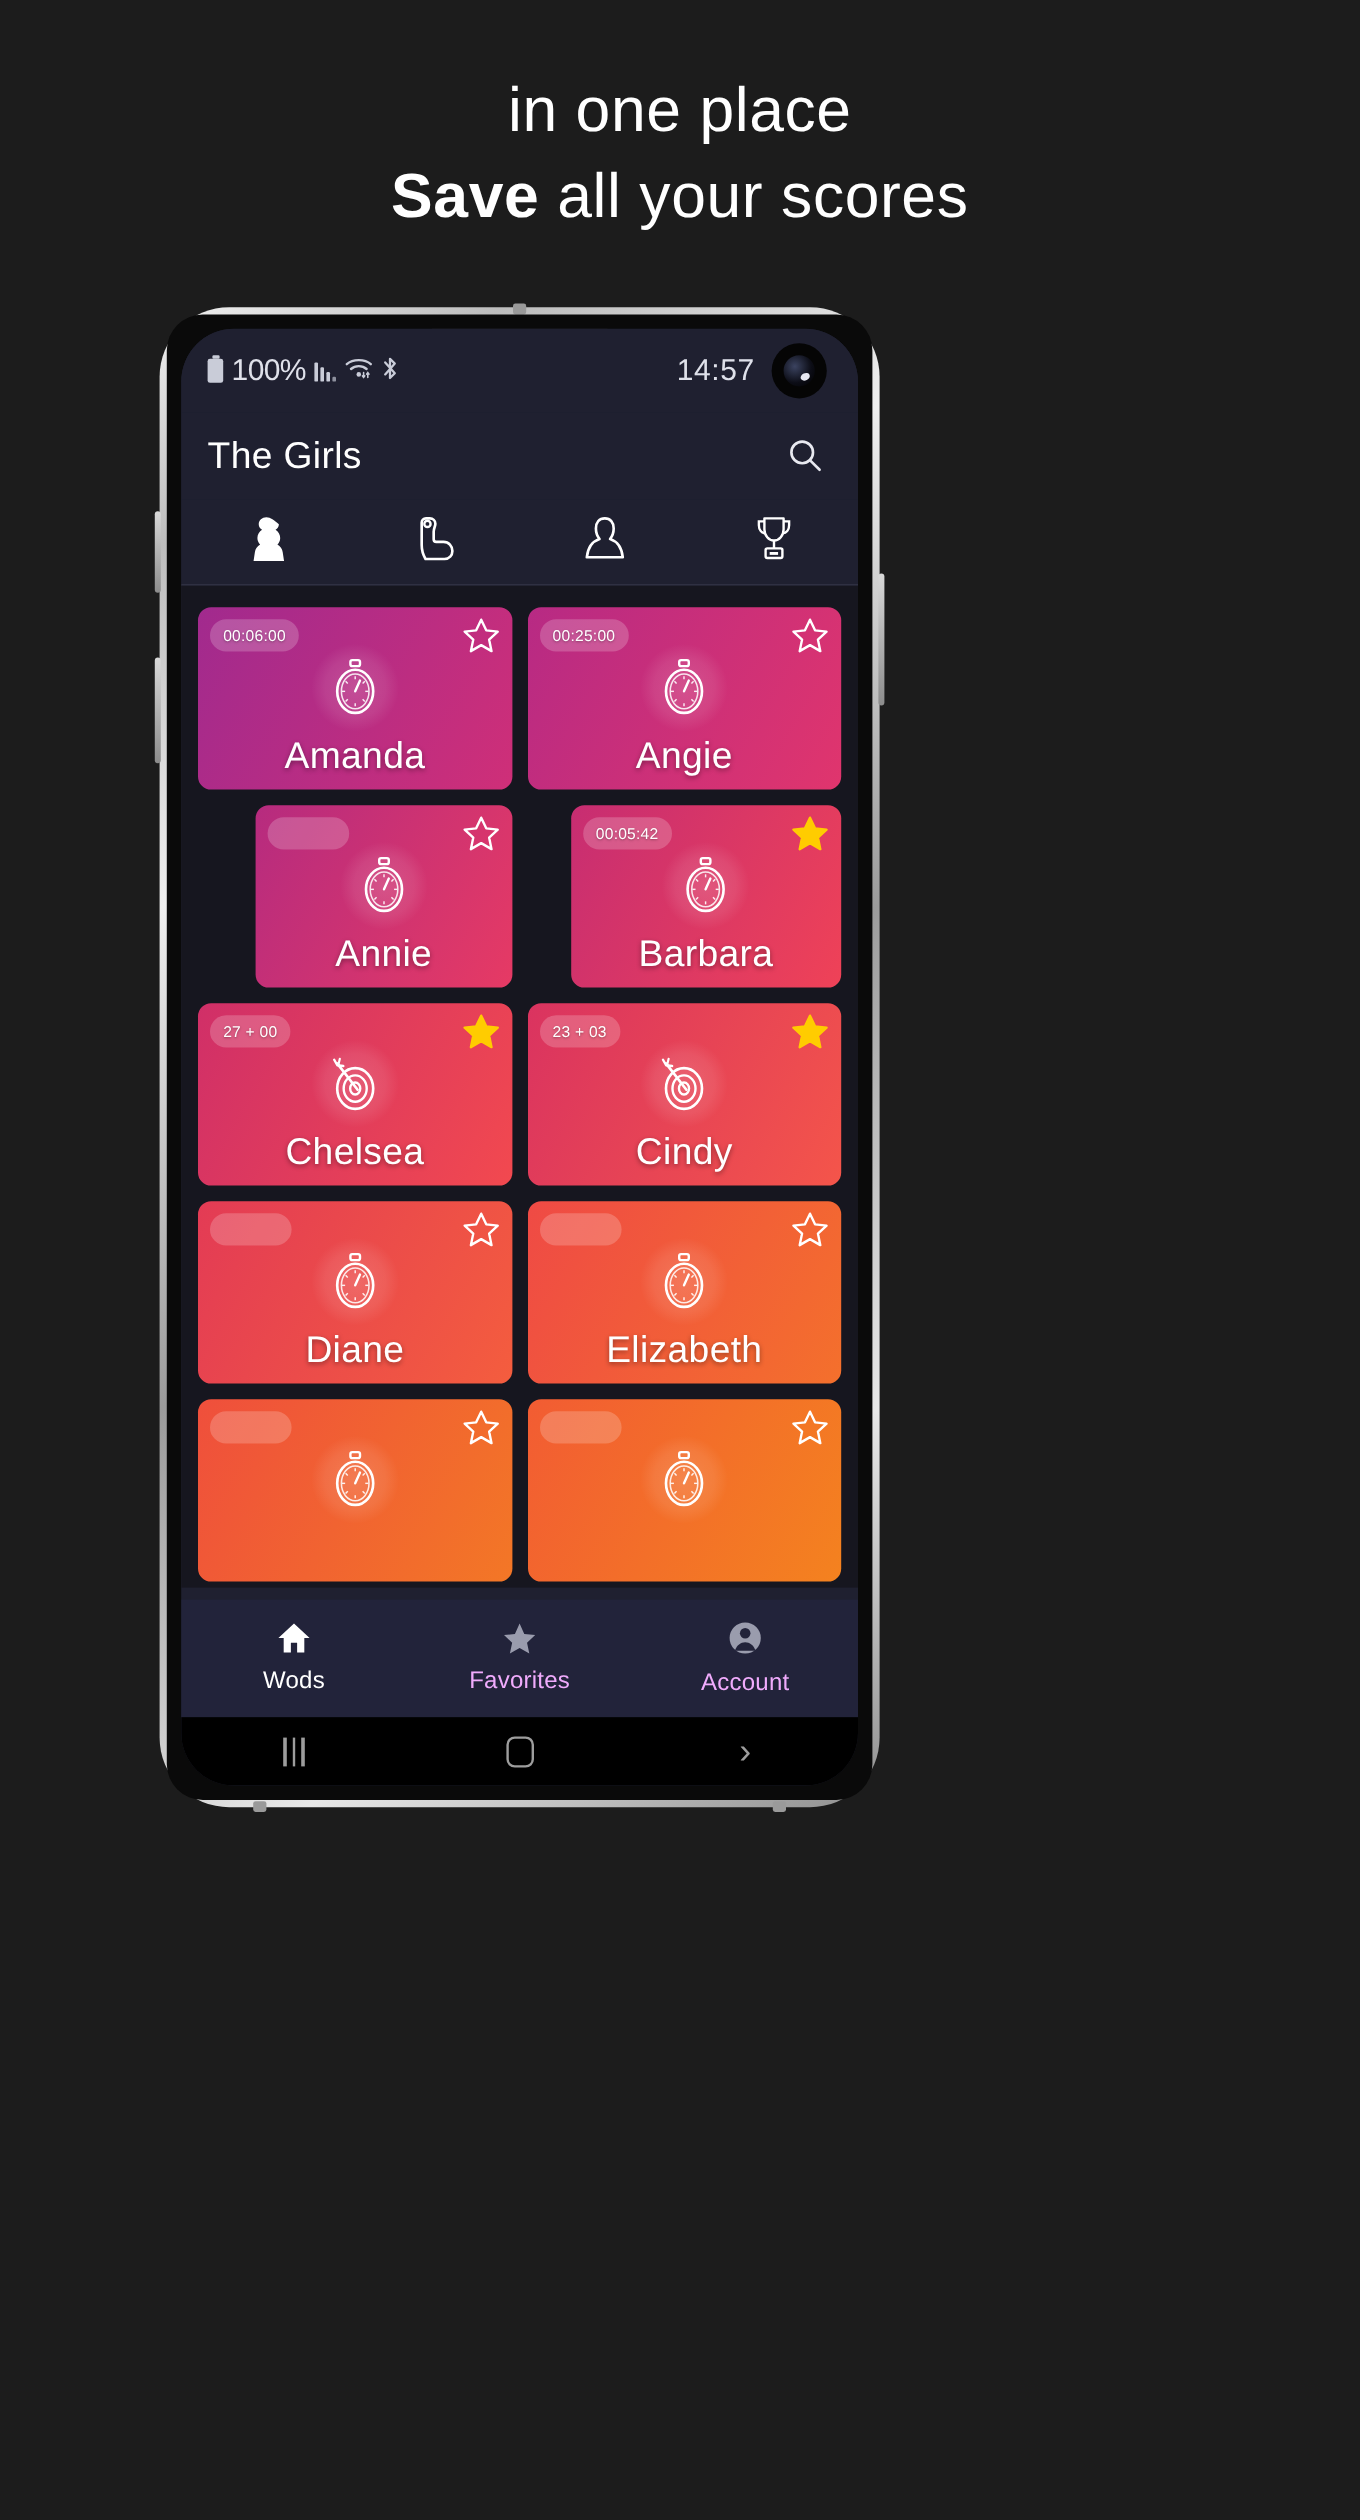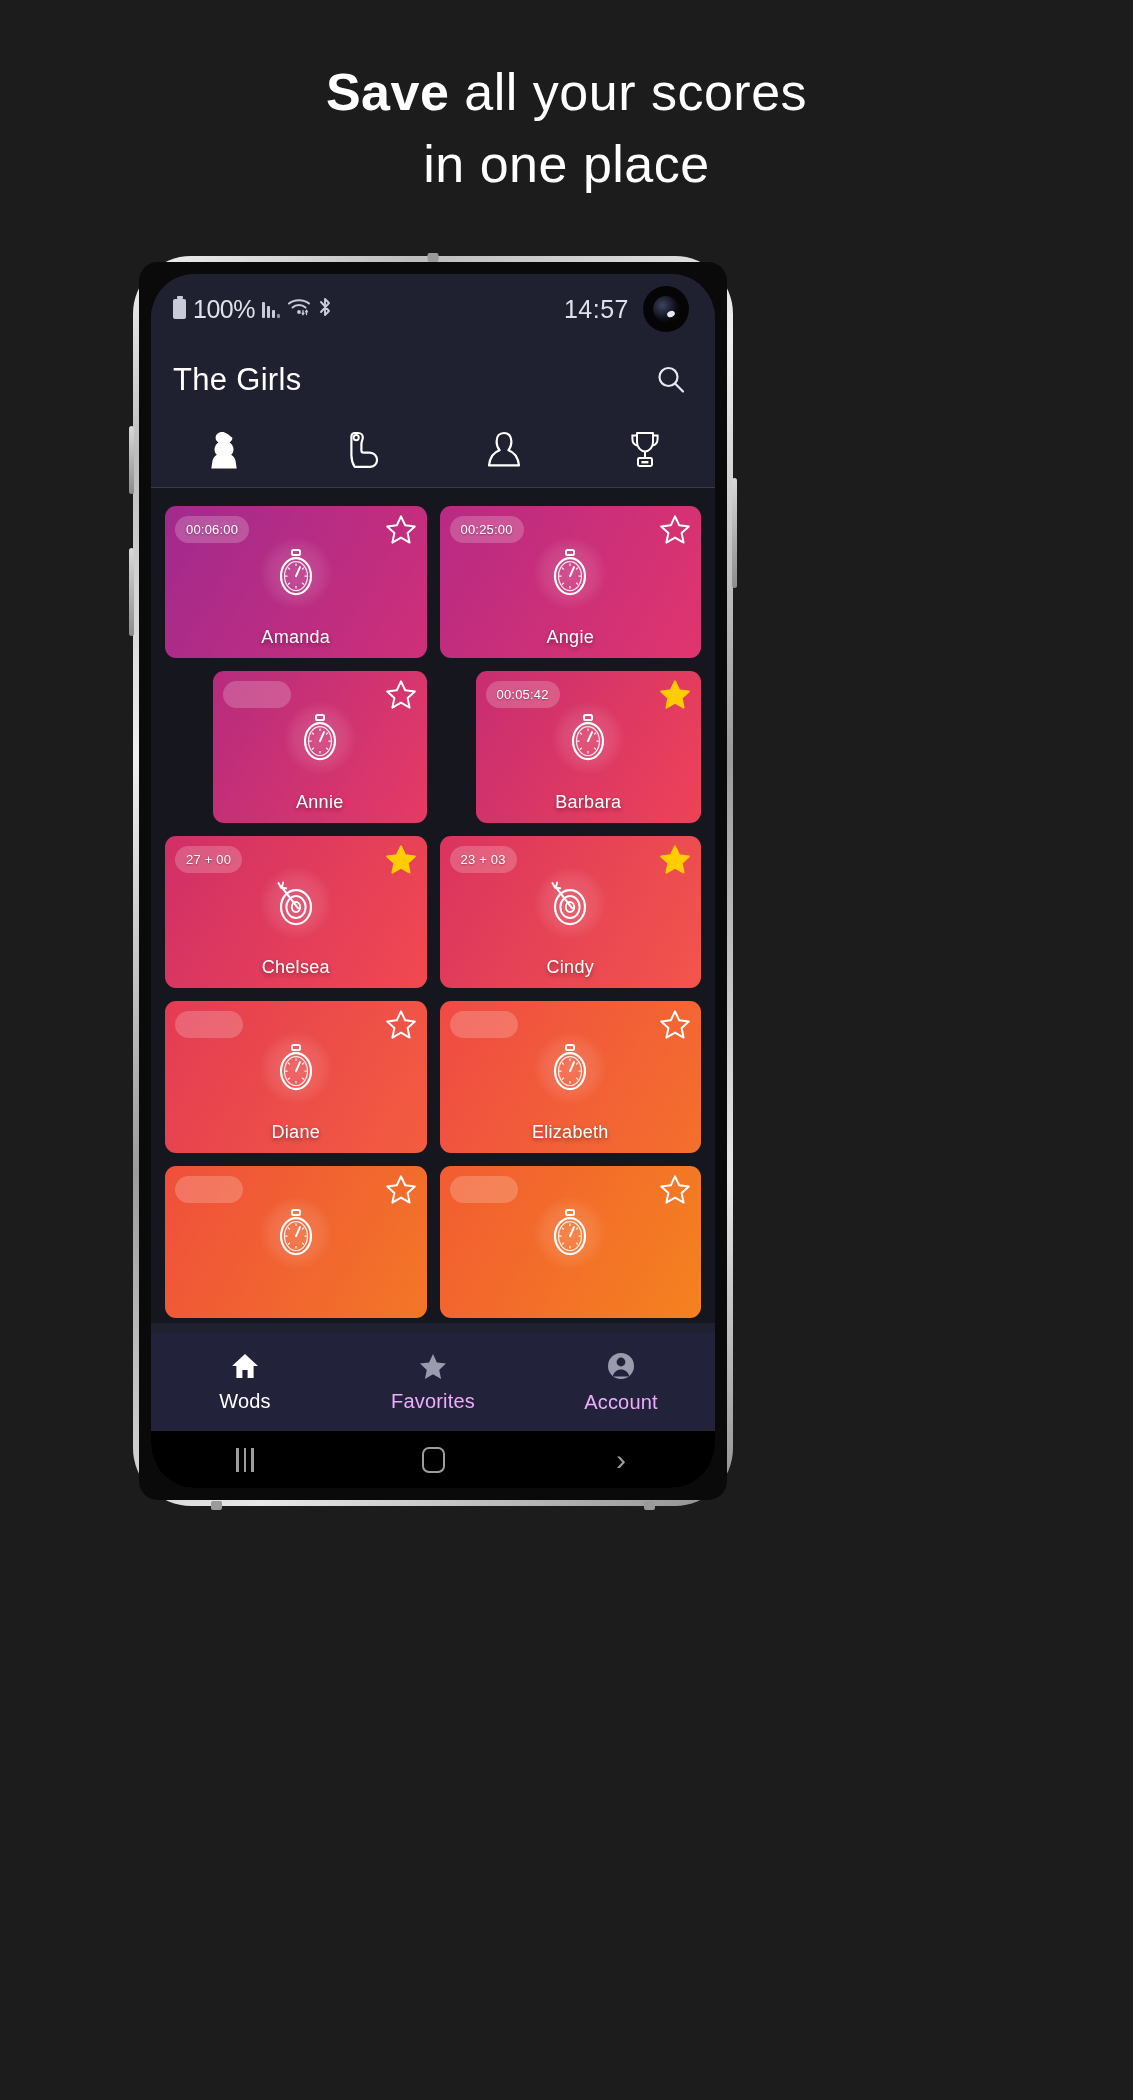--- a/index.html
+++ b/index.html
@@ -36,21 +36,21 @@
   .phone-body {
     position: absolute;
     inset: 0;
     border-radius: 58px;
     background: linear-gradient(145deg, #f2f2f2 0%, #bdbdbd 12%, #efefef 30%, #9b9b9b 55%, #e8e8e8 80%, #8f8f8f 100%);
     padding: 7px;
   }
   .phone-inner {
     position: absolute;
     inset: 6px;
-    border-radius: 19px;
+    border-radius: 30px;
     background: #0a0a0a;
     padding: 8px;
   }
   .screen {
     position: absolute;
     left: 12px; top: 12px; right: 12px; bottom: 12px;
     border-radius: 44px;
     background: #1f2030;
     overflow: hidden;
   }
@@ -197,21 +197,21 @@
     left: 50%; top: 50%;
     transform: translate(-50%,-62%);
     width: 74px; height: 74px;
     display: flex; align-items: center; justify-content: center;
     border-radius: 50%;
     background: radial-gradient(circle, rgba(255,255,255,0.16) 0%, rgba(255,255,255,0.09) 48%, rgba(255,255,255,0) 70%);
   }
   .card-name {
     position: relative;
     color: #ffffff;
-    font-size: 18px;
+    font-size: 31px;
     letter-spacing: 0.3px;
     text-shadow: 0 2px 4px rgba(0,0,0,.4);
   }
 
   
   .bottomnav {
     position: absolute;
     left: 0; right: 0; bottom: 57px;
     height: 98px;
     background: #22233a;
@@ -240,24 +240,24 @@
   .sys-btn { flex: 1; display: flex; align-items: center; justify-content: center; }
   .sys-recents { display: flex; gap: 5px; }
   .sys-recents i { width: 2.5px; height: 24px; background: #9d9d9d; display: block; }
   .sys-home { width: 23px; height: 26px; border: 2.5px solid #9d9d9d; border-radius: 7px; }
   .sys-back { color: #9d9d9d; font-size: 30px; line-height: 1; font-weight: 300; }
 </style>
 </head>
 <body>
 
 <div class="promo">
+  <div class="promo-line">in one place</div>
   <div class="promo-line">
     <span class="promo-strong">Save</span><span> all your scores</span>
   </div>
-  <div class="promo-line">in one place</div>
 </div>
 
 <div class="phone-wrap">
   <div class="phone-body">
     <div class="frame-dot dot-top"></div>
     <div class="frame-dot dot-bl"></div>
     <div class="frame-dot dot-br"></div>
     <div class="btn-side btn-left-1"></div>
     <div class="btn-side btn-left-2"></div>
     <div class="btn-side btn-right-1"></div>

